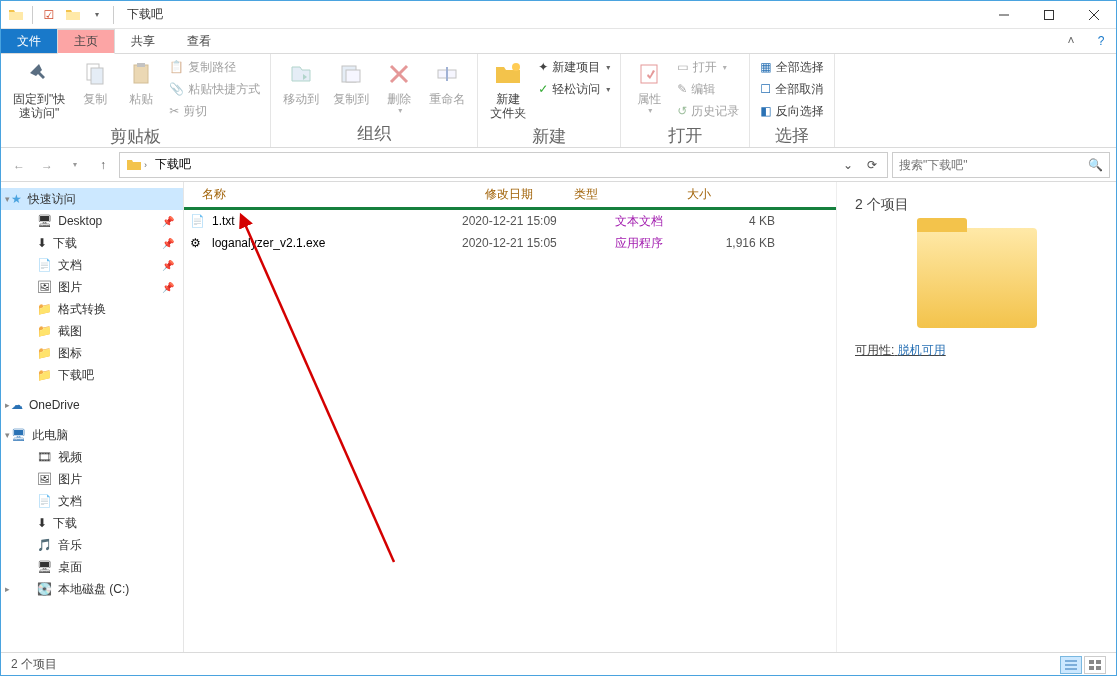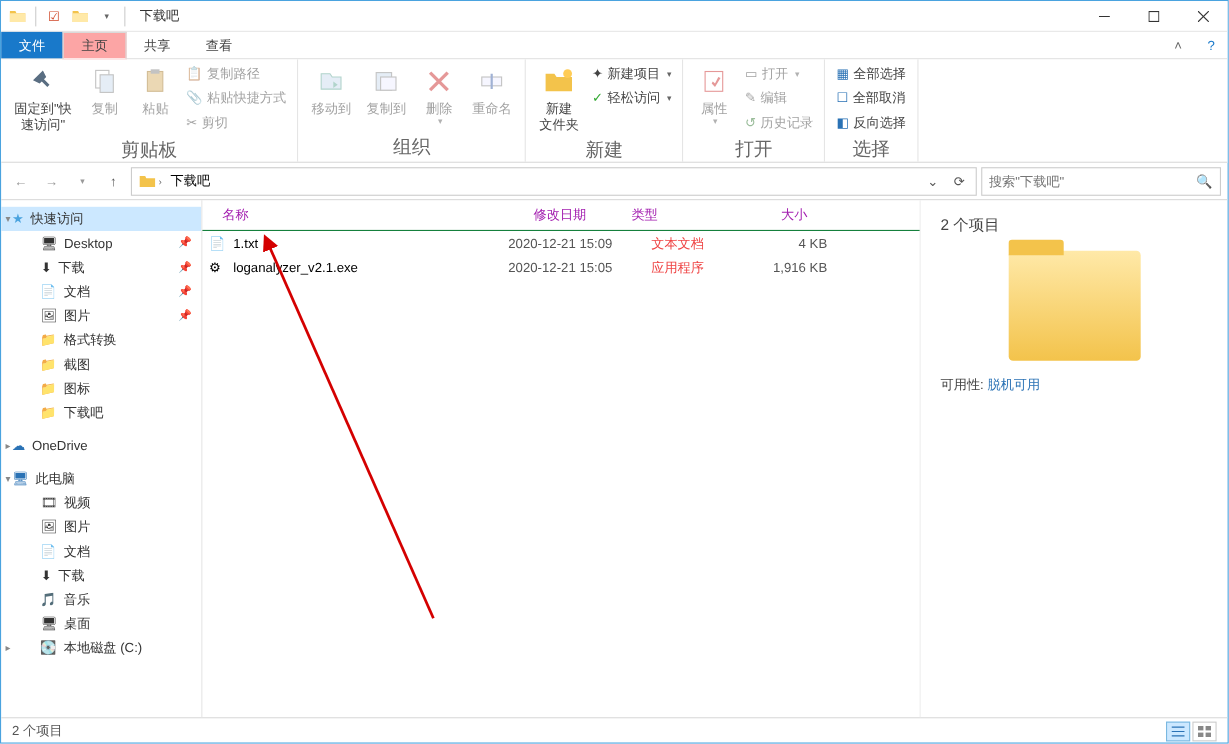--- a/index.html
+++ b/index.html
@@ -46,30 +46,30 @@
 .side-item { display: flex; align-items: center; gap: 6px; padding: 3px 8px 3px 22px; color: #333; position:relative; height:22px;}
 .side-item.top{padding-left:10px;}
 .side-item.sub{padding-left:36px;}
 .side-item .pin{margin-left:auto; color:#888; font-size:10px;}
 .side-cat{padding-left:10px; margin-top:8px;}
 .side-item.sel { background:#cce8ff; }
 .tw{position:absolute; left:4px; color:#888; font-size:9px;}
 
 .content { flex: 1; display:flex; }
 .filelist { flex:1; }
-.colhdr { display:flex; height:28px; align-items:center; border-bottom:1px solid #15803d; color:#a21caf; }
+.colhdr { display:flex; height:28px; align-items:center; border-bottom:3px solid #15803d; color:#a16207; }
 .col-name{width:260px; padding-left:18px;}
 .col-date{width:130px;text-align:center;}
 .col-type{width:90px;}
-.col-size{width:90px; text-align:right; padding-right:20px;}
+.col-size{width:90px; text-align:center; padding-right:20px;}
 .row{display:flex; height:22px; align-items:center; padding-left:6px;}
 .row .ico{width:16px; margin-right:6px;}
 .row .c-name{width:250px;}
 .row .c-date{width:130px; color:#555;}
-.row .c-type{width:90px; color:#ef4444;}
+.row .c-type{width:90px; color:#a21caf;margin-left:23px;}
 .row .c-size{width:90px; text-align:right; padding-right:20px; color:#555;}
 
 .details { width:280px; border-left:1px solid #eee; padding:14px 18px; color:#444;}
 .details .big-folder{width:120px; height:100px; margin:14px auto; background:linear-gradient(#ffe9a8,#f3c34b); border-radius:4px; position:relative;}
 .details .big-folder::before{content:""; position:absolute; top:-10px; left:0; width:50px; height:14px; background:#f3c34b; border-radius:3px 3px 0 0;}
 
 .statusbar{height:24px; border-top:1px solid #dadada; display:flex; align-items:center; padding:0 10px; color:#555; gap:10px;}
 .statusbar .view-toggles{margin-left:auto; display:flex; gap:2px;}
 .statusbar .vt{width:22px; height:18px; border:1px solid #ccc; display:flex; align-items:center; justify-content:center;}
 .statusbar .vt.active{background:#cce8ff; border-color:#7ab8e0;}
@@ -441,21 +441,21 @@
               <path d="M0,0 L6,3 L0,6 z" fill="#d40000"></path>
             </marker>
           </defs>
         <line x1="170" y1="350" x2="20" y2="10" stroke="#d40000" stroke-width="2.5" marker-end="url(#ah)"></line>
       </svg>
     </div>
 
     <div class="details">
       <div style="font-size:14px;">2 个项目</div>
       <div class="big-folder"></div>
-      <div style="margin-top:10px;"><span>可用性:</span> <span style="color:#2a72b5;">脱机可用</span></div>
+      <div style="margin-top:10px;text-decoration:underline;"><span>可用性:</span> <span style="color:#2a72b5;">脱机可用</span></div>
     </div>
   </div>
 </div>
 
 <div class="statusbar">
   <span>2 个项目</span>
   <div class="view-toggles">
     <div class="vt active">
         <svg width="12" height="10">
           <line x1="0" y1="1" x2="12" y2="1" stroke="#2a72b5"></line>

